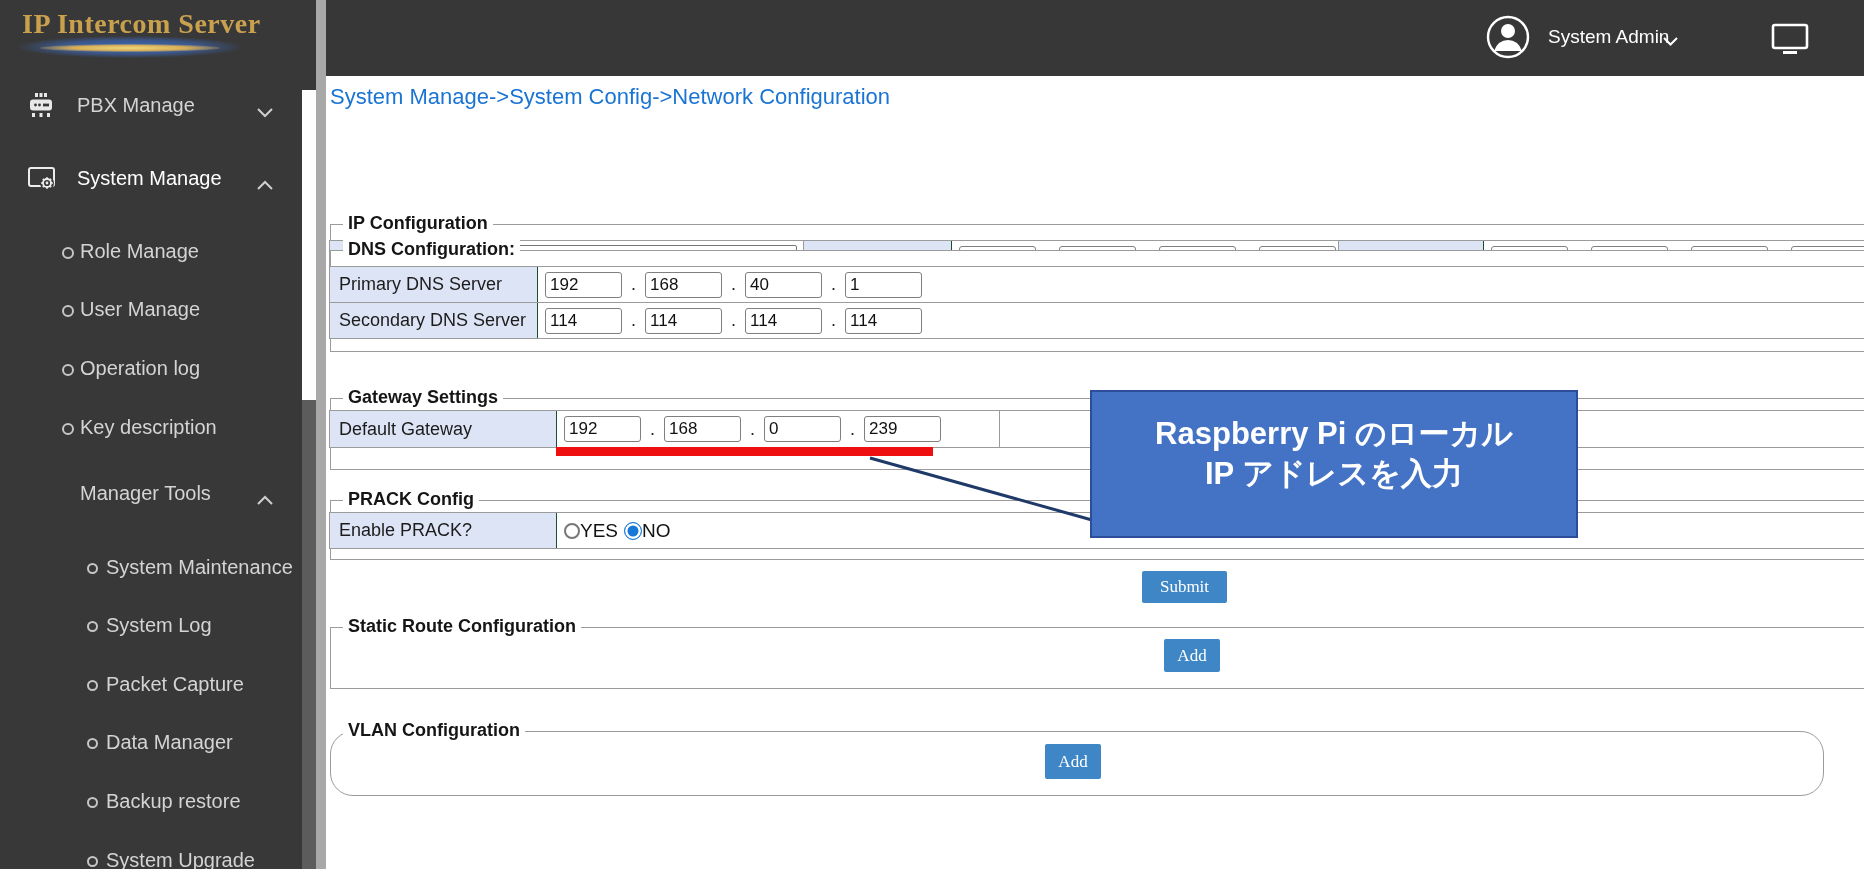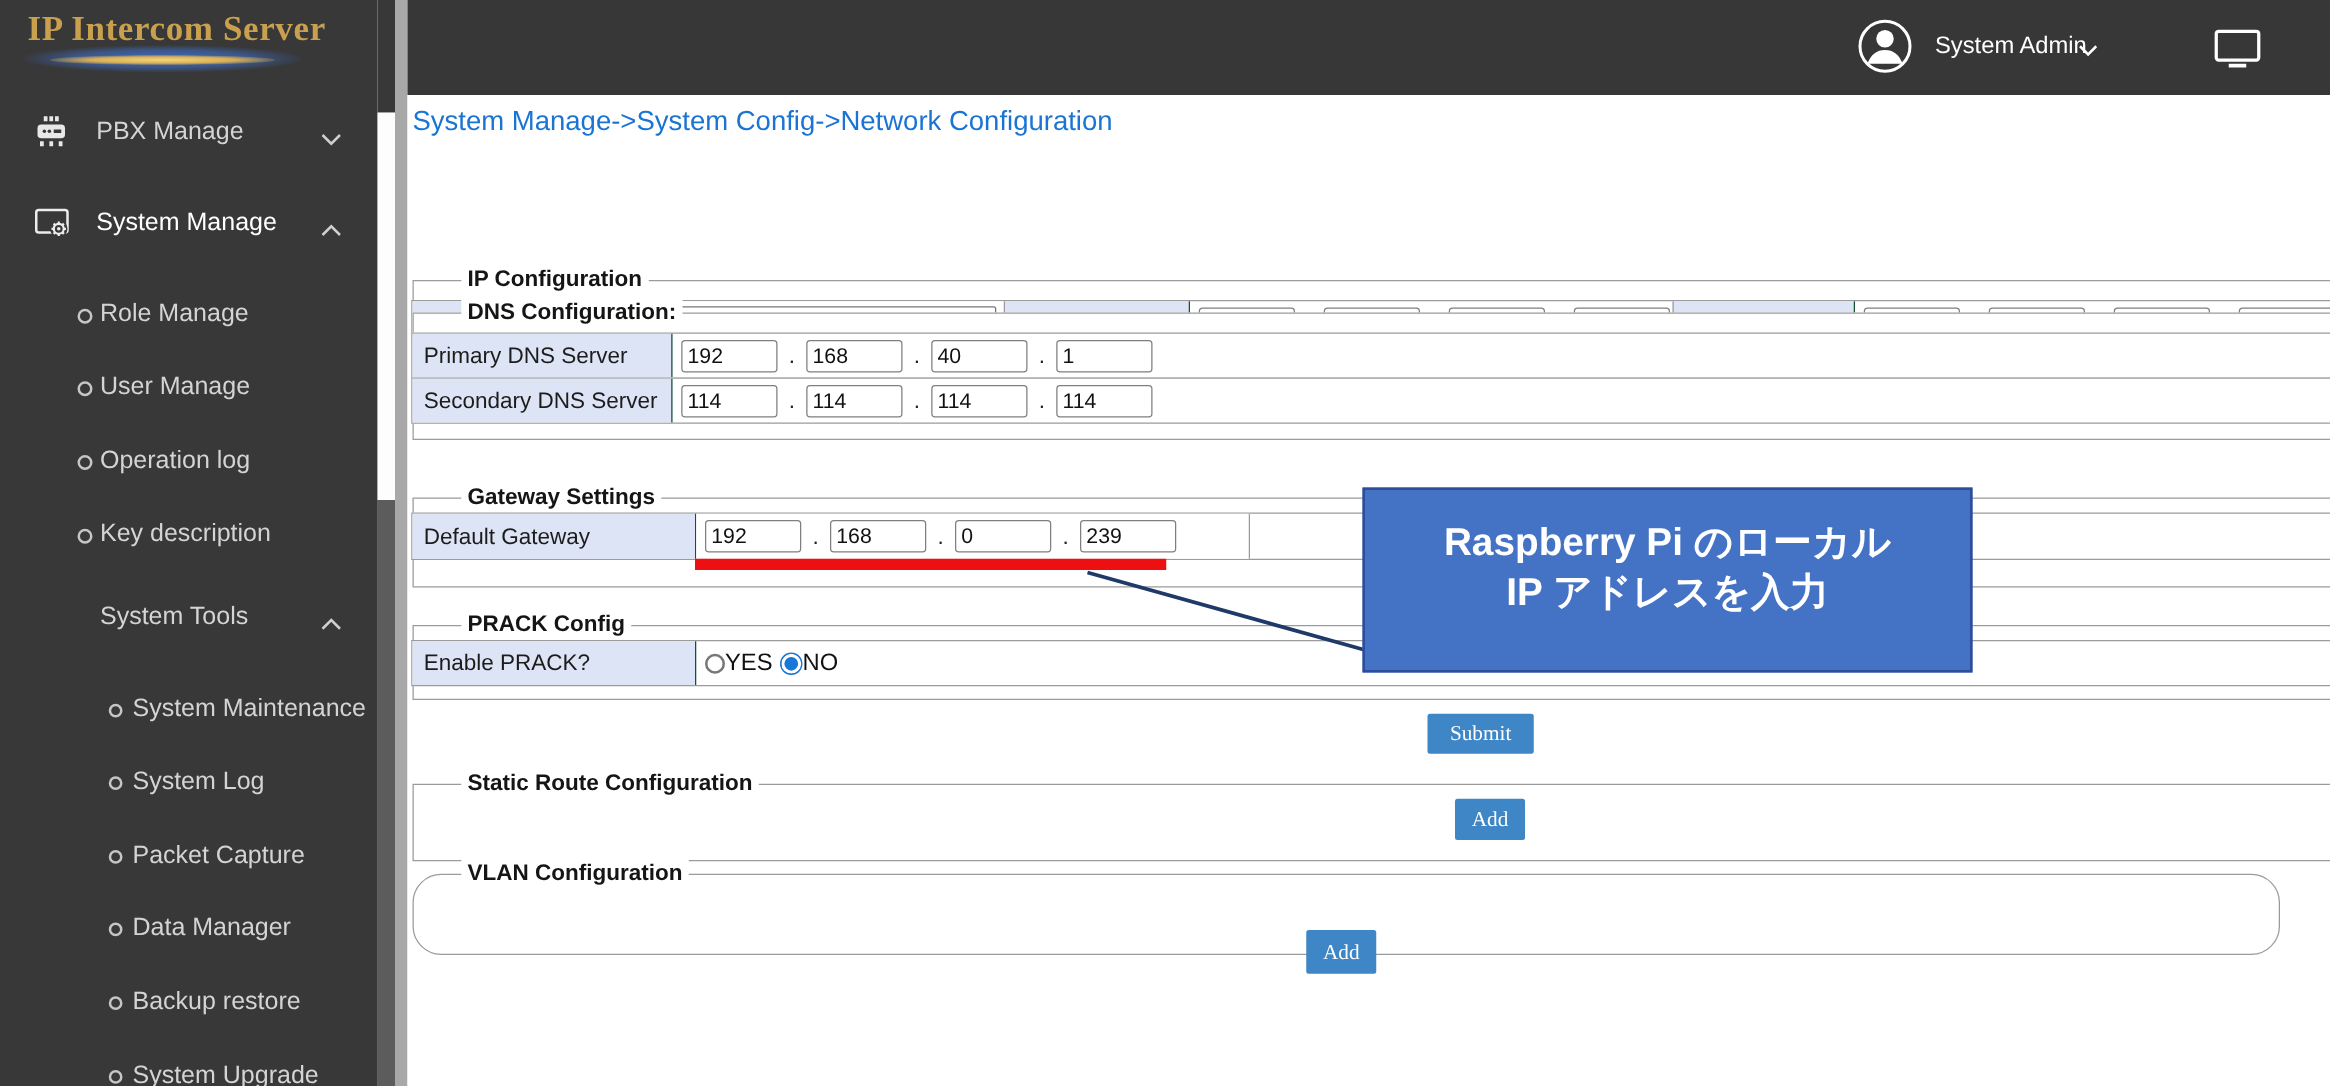--- a/index.html
+++ b/index.html
@@ -36,21 +36,21 @@
   .topbar{position:absolute;left:326px;top:0;width:1538px;height:76px;background:#373737;}
   .avatar{position:absolute;left:1159px;top:14px;}
   .user-name{position:absolute;left:1222px;top:26px;color:#ffffff;font-size:19px;white-space:nowrap;}
   .user-chev{position:absolute;left:1336px;top:33px;}
   .monitor{position:absolute;left:1444px;top:22px;}
   
   .main{position:absolute;left:326px;top:76px;width:1538px;height:793px;background:#fff;}
   .breadcrumb{position:absolute;left:4px;top:8px;font-size:22px;color:#1a74d4;white-space:nowrap;}
   .fbox{position:absolute;left:4px;width:1544px;border:1px solid #9b9b9b;background:#fff;}
   .legend{position:absolute;top:-12px;left:12px;background:#fff;padding:0 5px;
-          font-weight:bold;font-size:18px;color:#151515;white-space:nowrap;margin-left:26px;}
+          font-weight:bold;font-size:18px;color:#151515;white-space:nowrap;}
   .frow{position:absolute;left:3px;width:1540px;display:flex;align-items:center;
         border:1px solid #9b9b9b;background:#fff;box-sizing:border-box;}
   .cell-label{align-self:stretch;display:flex;align-items:center;background:#dde4f6;
         border-right:1px solid #14532d;padding-left:9px;font-size:18px;color:#1c1c1c;box-sizing:border-box;flex:none;}
   .cell-label.mid{border-left:1px solid #9b9b9b;margin-left:2px;}
   .octets{display:flex;align-items:center;padding-left:7px;}
   .octets input{width:67px;height:24px;border:1px solid #7f7f7f;border-radius:3px;
         font-size:17px;font-family:"Liberation Sans",sans-serif;padding:0 4px;color:#111;}
   .dot{margin:0 9px;font-size:18px;color:#222;}
   .selectbox{position:relative;align-self:stretch;width:316px;border-right:1px solid #9b9b9b;
@@ -142,21 +142,21 @@
   <div class="nav-item lv2" style="top:353px">
     <span class="bullet"></span>
     <span class="lbl">Operation log</span>
   </div>
   <div class="nav-item lv2" style="top:412px">
     <span class="bullet"></span>
     <span class="lbl">Key description</span>
   </div>
 
   <div class="nav-item lv2" style="top:478px">
-    <span class="lbl">System Tools</span>
+    <span class="lbl">Manager Tools</span>
     <span class="chev">
       <svg width="18" height="11" viewBox="0 0 18 11">
           <polyline points="2,9 9,2 16,9" fill="none" stroke="#cfcfcf" stroke-width="2"></polyline>
         </svg>
     </span>
   </div>
 
   <div class="nav-item lv3" style="top:552px">
     <span class="bullet"></span>
     <span class="lbl">System Maintenance</span>
@@ -307,21 +307,21 @@
     </span>
   </div>
 
   <button class="btn" style="left:816px;top:495px;width:85px;height:32px;">Submit</button>
 
   <div class="fbox" style="top:551px;height:60px;">
     <span class="legend">Static Route Configuration</span>
   </div>
   <button class="btn" style="left:838px;top:563px;width:56px;height:33px;">Add</button>
 
-  <div class="fbox" style="top:623px;height:63px;width:1492px;border-radius:23px;">
+  <div class="fbox" style="top:655px;height:63px;width:1492px;border-radius:23px;">
     <span class="legend">VLAN Configuration</span>
   </div>
   <button class="btn" style="left:719px;top:668px;width:56px;height:35px;">Add</button>
 
   <div class="red-underline"></div>
   <svg class="conn-line" width="240" height="84" viewBox="0 0 240 84">
     <line x1="10" y1="8" x2="232" y2="70" stroke="#1f3a68" stroke-width="3"></line>
   </svg>
   <div class="callout">
     <div>Raspberry Pi のローカル</div>

